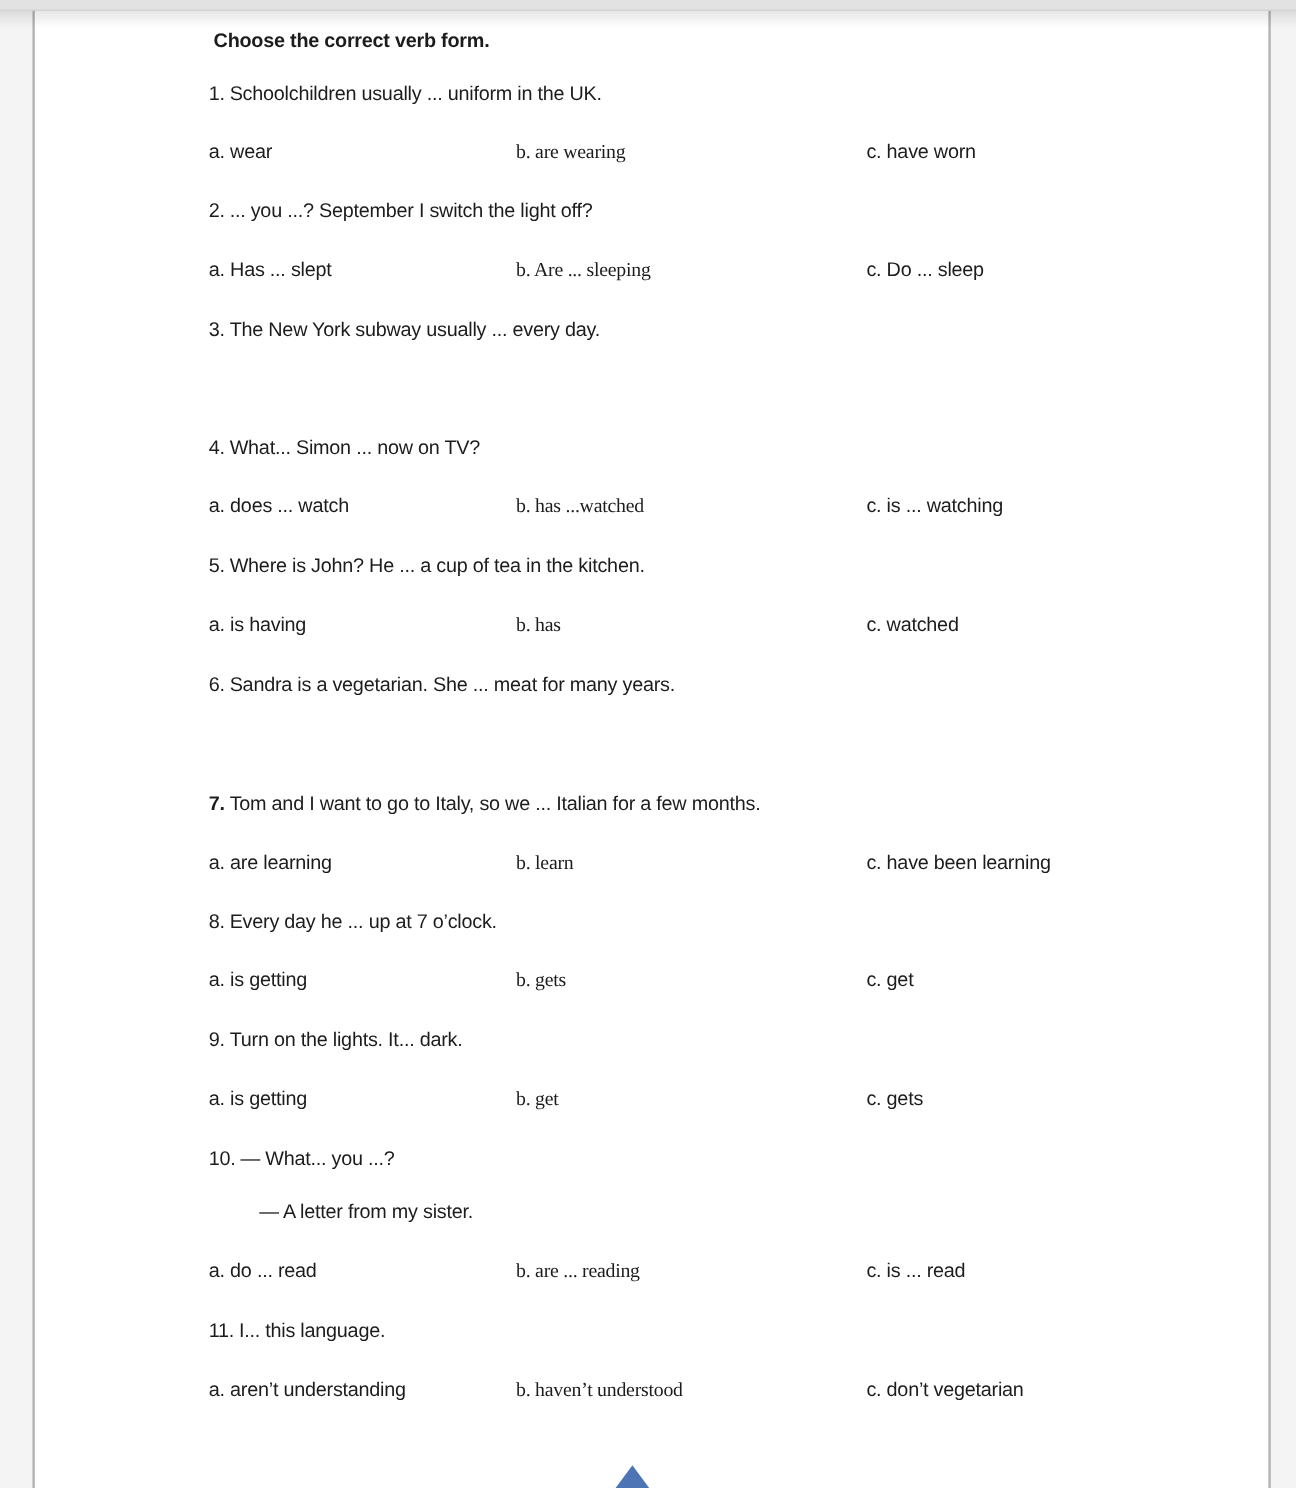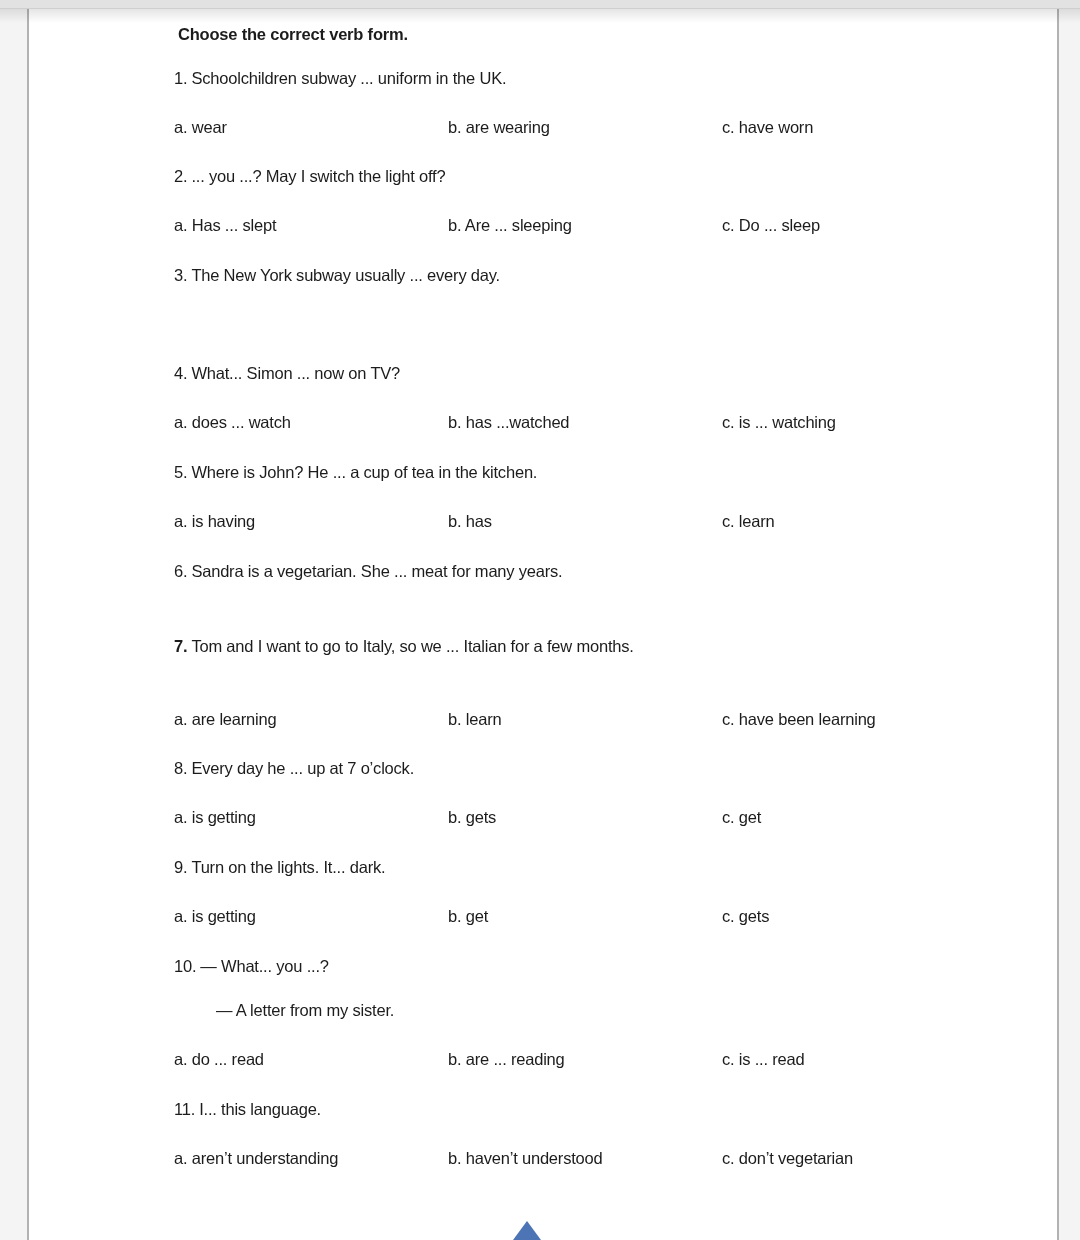--- a/index.html
+++ b/index.html
@@ -73,21 +73,21 @@
   }
   .heading {
     left: 178px;
     font-weight: bold;
   }
   .qnum { margin-right: 4px; }
   .bold-num { font-weight: bold; }
   .opts { width: 820px; }
   .opt { position: absolute; top: 0; white-space: nowrap; }
   .opt-a { left: 0; }
-  .opt-b { left: 274px; }
+  .opt-b { left: 256px; font-family: Liberation Serif, serif; }
   .opt-c { left: 548px; }
   .reply-line { left: 216px; text-align: right; }
   
   .caret {
     display: inline-block;
     width: 2.5px;
     height: 21px;
     background: #000000;
     vertical-align: text-bottom;
     margin-left: 1px;
@@ -112,53 +112,53 @@
 
 <div class="viewport">
   <div class="gutter-left"></div>
   <div class="gutter-right"></div>
   <div class="page"></div>
   <div class="top-bar"></div>
   <div class="top-shadow"></div>
 
   <div class="line heading" style="top:23px">Choose the correct verb form.</div>
 
-  <div class="line" style="top:67px"><span class="qnum">1.</span><span>Schoolchildren subway ... uniform in the UK.</span></div>
+  <div class="line" style="top:67px"><span class="qnum">1.</span><span>Schoolchildren usually ... uniform in the UK.</span></div>
   <div class="line opts" style="top:116px">
     <span class="opt opt-a">a. wear</span>
     <span class="opt opt-b">b. are wearing</span>
     <span class="opt opt-c">c. have worn</span>
   </div>
 
-  <div class="line" style="top:165px"><span class="qnum">2.</span><span>... you ...? May I switch the light off?</span></div>
+  <div class="line" style="top:165px"><span class="qnum">2.</span><span>... you ...? September I switch the light off?</span></div>
   <div class="line opts" style="top:214px">
     <span class="opt opt-a">a. Has ... slept</span>
     <span class="opt opt-b">b. Are ... sleeping</span>
     <span class="opt opt-c">c. Do ... sleep</span>
   </div>
 
   <div class="line" style="top:264px"><span class="qnum">3.</span><span>The New York subway usually ... every day.</span></div>
 
   <div class="line" style="top:362px"><span class="qnum">4.</span><span>What... Simon ... now on TV?</span></div>
   <div class="line opts" style="top:411px">
     <span class="opt opt-a">a. does ... watch</span>
     <span class="opt opt-b">b. has ...watched</span>
     <span class="opt opt-c">c. is ... watching</span>
   </div>
 
   <div class="line" style="top:461px"><span class="qnum">5.</span><span>Where is John? He ... a cup of tea in the kitchen.</span></div>
   <div class="line opts" style="top:510px">
     <span class="opt opt-a">a. is having</span>
     <span class="opt opt-b">b. has</span>
-    <span class="opt opt-c">c. learn</span>
+    <span class="opt opt-c">c. watched</span>
   </div>
 
   <div class="line" style="top:560px"><span class="qnum">6.</span><span>Sandra is a vegetarian. She ... meat for many years.</span></div>
 
-  <div class="line" style="top:635px"><span class="qnum bold-num">7.</span><span>Tom and I want to go to Italy, so we ... Italian for a few months.</span></div>
+  <div class="line" style="top:659px"><span class="qnum bold-num">7.</span><span>Tom and I want to go to Italy, so we ... Italian for a few months.</span></div>
   <div class="line opts" style="top:708px">
     <span class="opt opt-a">a. are learning</span>
     <span class="opt opt-b">b. learn</span>
     <span class="opt opt-c">c. have been learning</span>
   </div>
 
   <div class="line" style="top:757px"><span class="qnum">8.</span><span>Every day he ... up at 7 o’clock.</span></div>
   <div class="line opts" style="top:806px">
     <span class="opt opt-a">a. is getting</span>
     <span class="opt opt-b">b. gets</span>

